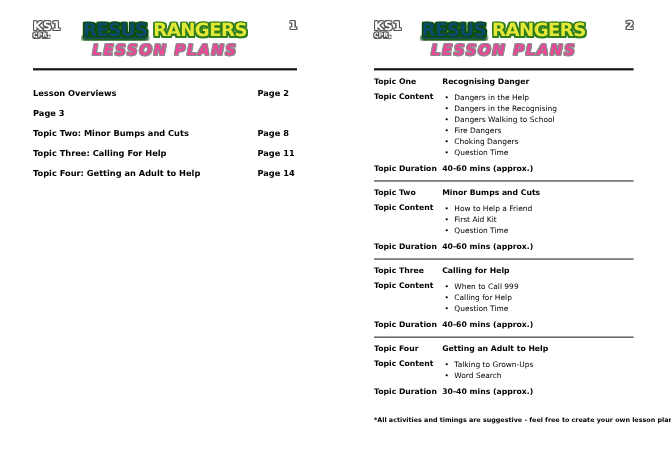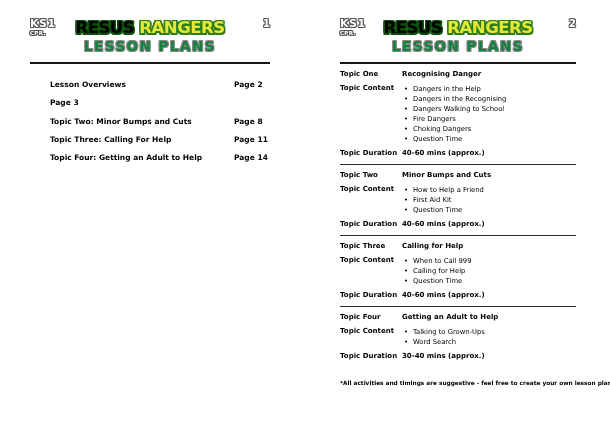--- a/index.html
+++ b/index.html
@@ -21,38 +21,40 @@
   .logo-line1 { font-size:16.5px; font-weight:bold; letter-spacing:-0.5px; line-height:1.45; white-space:nowrap; }
   .logo-line2 { font-size:13.5px; font-weight:bold; letter-spacing:1.5px; line-height:1.0; white-space:nowrap; }
 
   
   .outl-gray {
     color:#ffffff;
     text-shadow:-1px -1px 0 #555,1px -1px 0 #555,-1px 1px 0 #555,1px 1px 0 #555,
                 -1px 0 0 #555,1px 0 0 #555,0 -1px 0 #555,0 1px 0 #555;
   }
   .outl-resus {
-    color:#000000;
+    color:#0c4a6e;
     text-shadow:-1.5px -1.5px 0 #0c4f0c,1.5px -1.5px 0 #0c4f0c,-1.5px 1.5px 0 #0c4f0c,1.5px 1.5px 0 #0c4f0c,
                 -1.5px 0 0 #0c4f0c,1.5px 0 0 #0c4f0c,0 -1.5px 0 #0c4f0c,0 1.5px 0 #0c4f0c;
+    text-decoration:underline;
   }
   .outl-rangers {
     color:#e4e838;
     text-shadow:-1.5px -1.5px 0 #2e7d1a,1.5px -1.5px 0 #2e7d1a,-1.5px 1.5px 0 #2e7d1a,1.5px 1.5px 0 #2e7d1a,
                 -1.5px 0 0 #2e7d1a,1.5px 0 0 #2e7d1a,0 -1.5px 0 #2e7d1a,0 1.5px 0 #2e7d1a;
   }
   .outl-white {
-    color:#15803d;
+    color:#ec4899;
     text-shadow:-1px -1px 0 #8a8a8a,1px -1px 0 #8a8a8a,-1px 1px 0 #8a8a8a,1px 1px 0 #8a8a8a,
                 -1px 0 0 #8a8a8a,1px 0 0 #8a8a8a,0 -1px 0 #8a8a8a,0 1px 0 #8a8a8a;
+    font-style:italic;
   }
 
   
   .toc { margin-top:16px; }
-  .toc-row { display:flex; justify-content:space-between; height:18.3px; font-size:7.5px; font-weight:bold;margin-left:20px; }
+  .toc-row { display:flex; justify-content:space-between; height:18.3px; font-size:7.5px; font-weight:bold; }
   .toc-label { flex:1; white-space:nowrap; }
   .toc-page  { width:36px; flex-shrink:0; white-space:nowrap; }
 
   
   .section { padding:6px 0 7px 0; border-bottom:1px solid #2a2a2a; }
   .section.last { border-bottom:none; }
   .srow { display:flex; font-size:7px; }
   .srow-label { width:62px; flex-shrink:0; font-weight:bold; white-space:nowrap; }
   .srow-value { font-weight:bold; white-space:nowrap; }
   .topic-row { margin-bottom:6px; }

